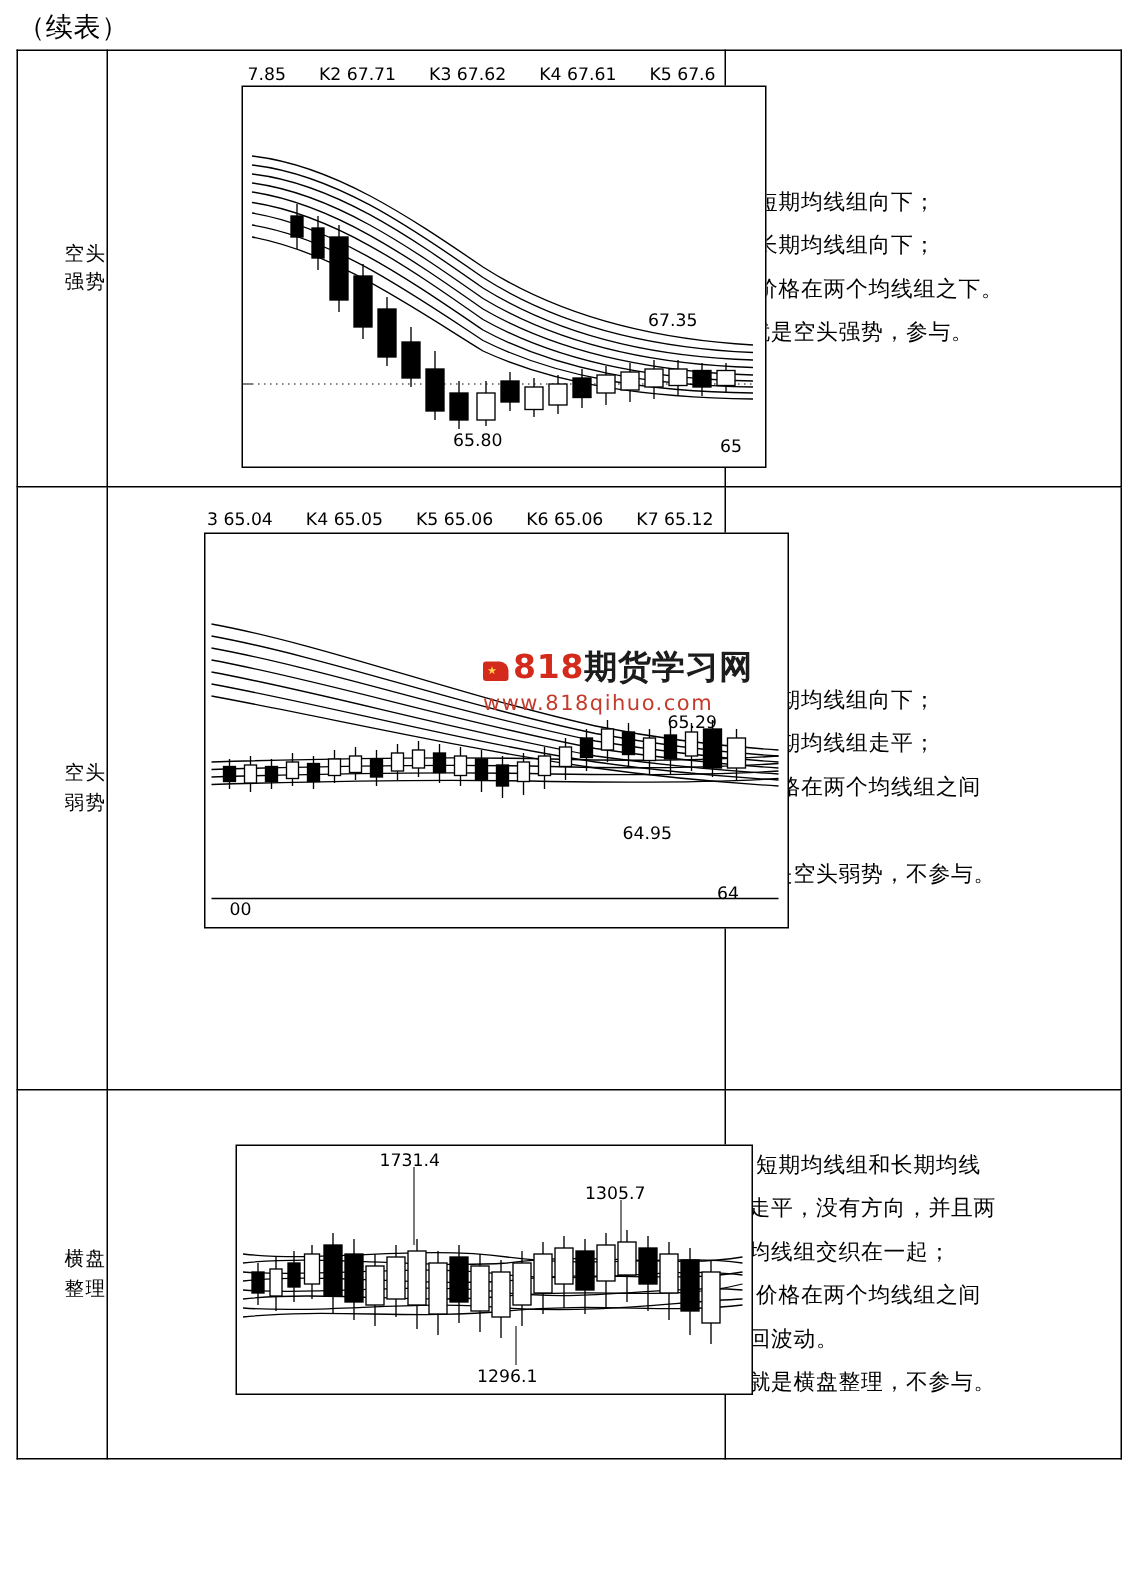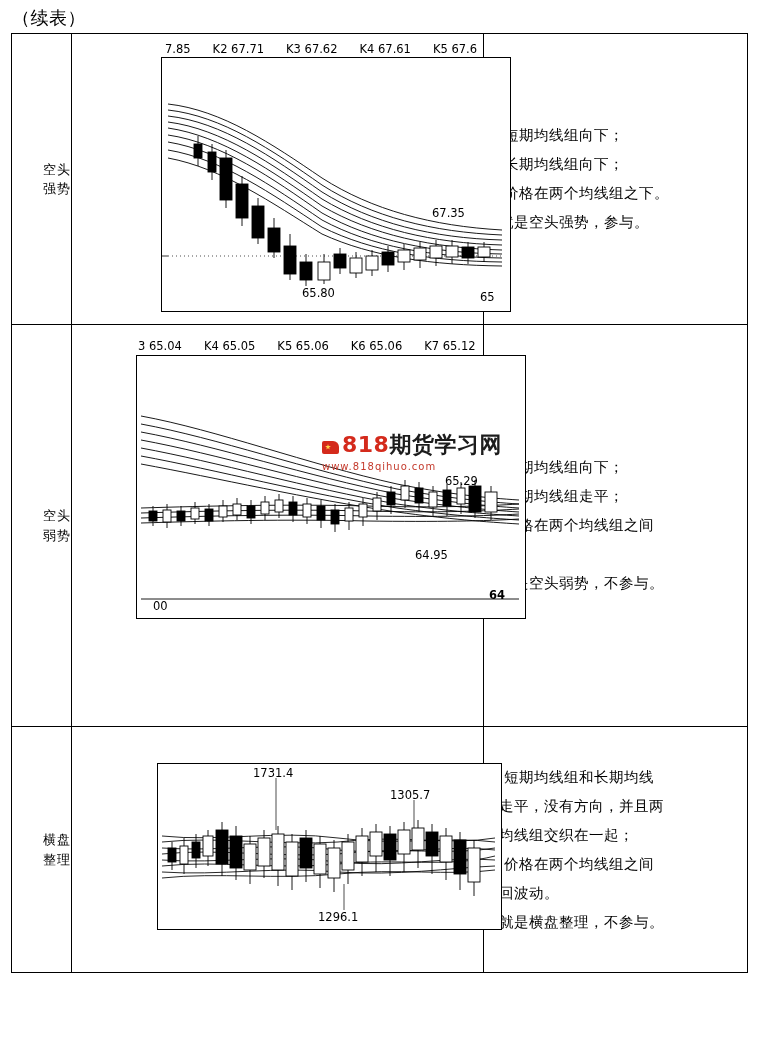--- a/index.html
+++ b/index.html
@@ -113,21 +113,21 @@
   }
   .wm-main {
     font-size: 22px;
     font-weight: bold;
     color: #1c1c1c;
     letter-spacing: 0.5px;
     white-space: nowrap;
   }
   .wm-main .wm-red { color: #d42a1c; }
   .wm-sub {
-    font-size: 10px;
+    font-size: 14px;
     color: #c43a2c;
     letter-spacing: 1px;
     margin-top: 1px;
   }
   .wm-flag {
     display: inline-block;
     width: 17px;
     height: 13px;
     background: #d42a1c;
     border-radius: 2px 6px 2px 2px;
@@ -336,21 +336,21 @@
                     <rect x="348" y="136" width="12" height="20" fill="#fff"></rect>
                 </g>
 
                 <g stroke="#000" stroke-width="0.9">
                   <line x1="4" y1="243" x2="382" y2="243"></line>
                 </g>
               </svg>
 
               <div class="price-tag" style="left:308px; top:118px;">65.29</div>
               <div class="price-tag" style="left:232px; top:192px;margin-left:46px;">64.95</div>
-              <div class="price-tag" style="left:352px; top:232px;font-weight:bold;">64</div>
+              <div class="price-tag" style="left:341px; top:232px;">64</div>
               <div class="price-tag" style="left:16px; top:243px;">00</div>
 
               <div class="wm">
                 <div class="wm-main">
                   <span class="wm-flag"></span><span class="wm-red">818</span><span>期货学习网</span>
                 </div>
                 <div class="wm-sub">www.818qihuo.com</div>
               </div>
             </div>
           </div>

